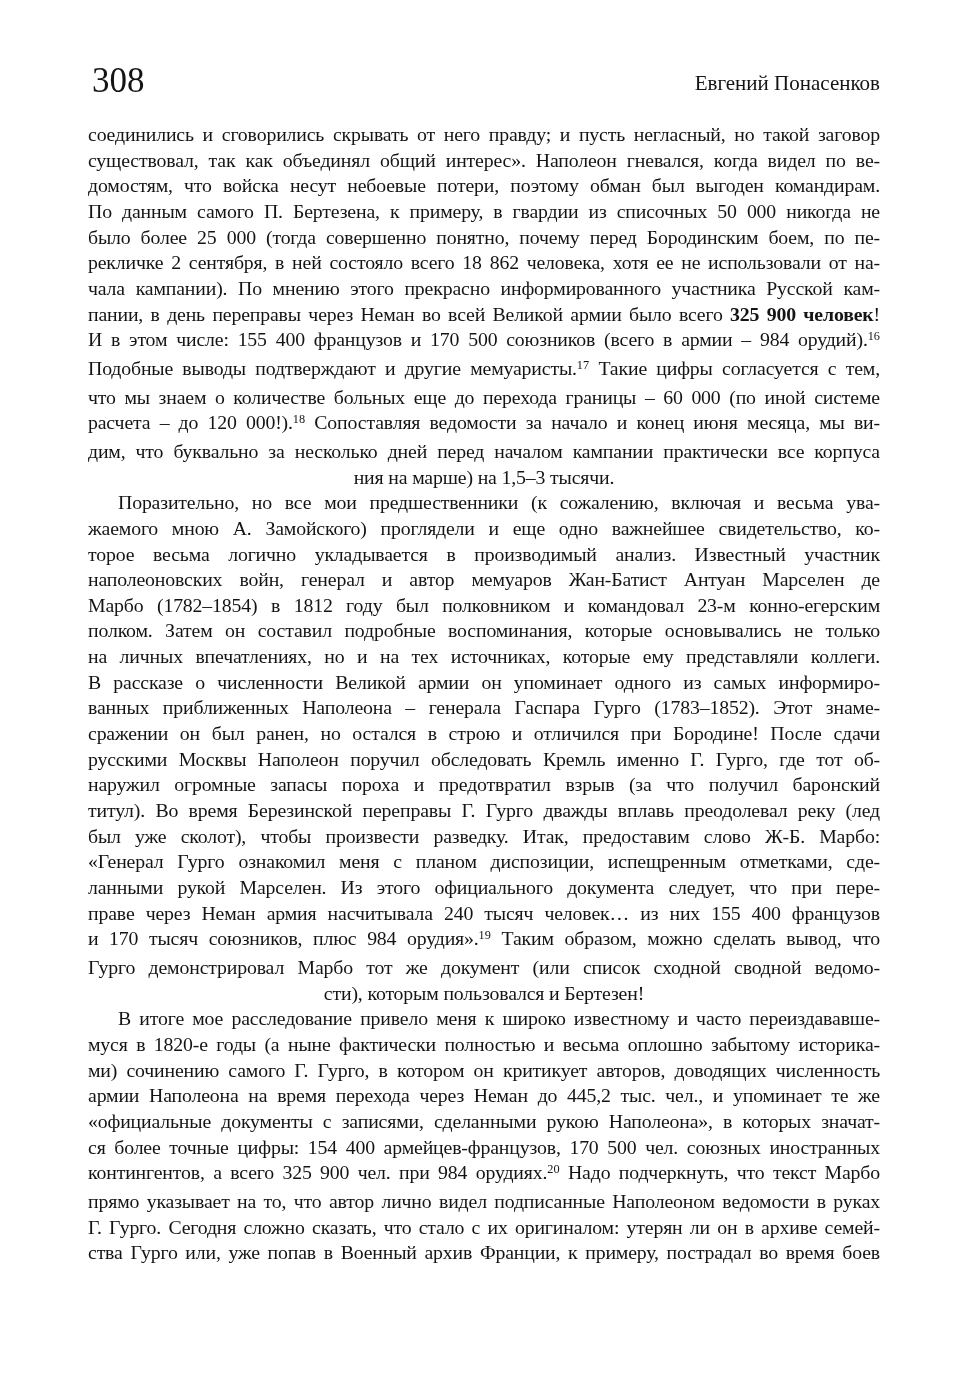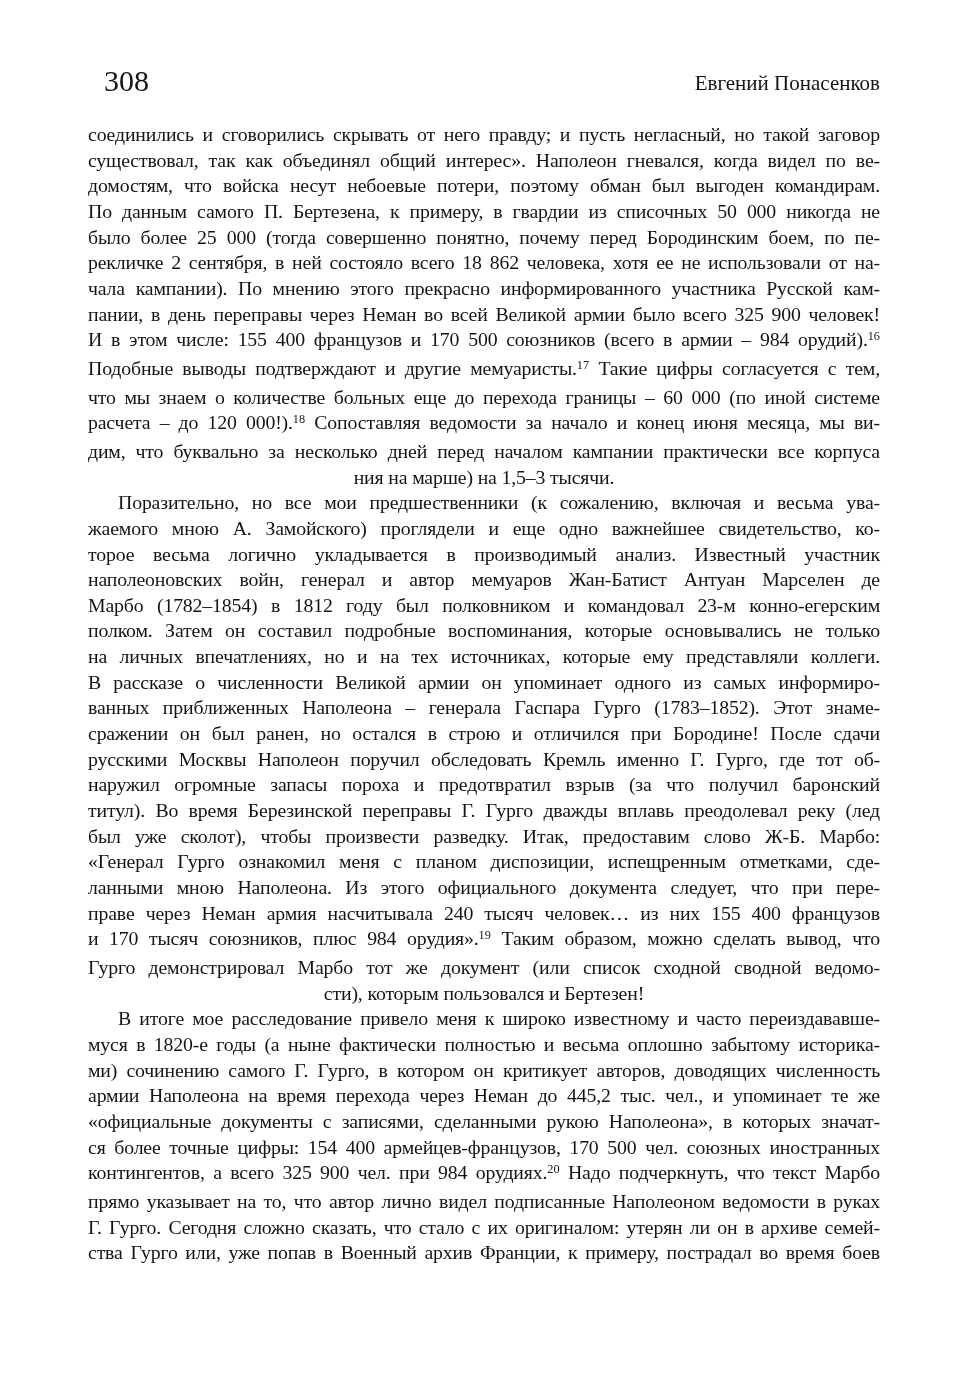--- a/index.html
+++ b/index.html
@@ -14,23 +14,23 @@
   }
   .runhead {
     position: absolute;
     left: 88px;
     top: 0;
     width: 792px;
     height: 110px;
   }
   .pagenum {
     position: absolute;
-    left: 16px;
+    left: 4px;
     top: 68px;
-    font-size: 30px;
+    font-size: 35px;
     line-height: 26px;
   }
   .author {
     position: absolute;
     left: 0;
     top: 72px;
     width: 100%;
     text-align: right;
     font-size: 21px;
     line-height: 22px;
@@ -45,21 +45,21 @@
     letter-spacing: -0.15px;
   }
   .paragraph { margin: 0; }
   .line { min-height: 25.65px; text-align: center; }
   .line.just {
     text-align: justify;
     text-align-last: justify;
     -moz-text-align-last: justify;
   }
   .line.indent { padding-left: 30px; }
-  .bold { font-weight: 400; margin-top: 12px; }
+  .bold { font-weight: 700; margin-top: 12px; }
   .sup {
     font-size: 0.62em;
     position: relative;
     top: -0.48em;
     letter-spacing: 0;
   }
 </style>
 </head>
 <body>
 
@@ -94,21 +94,21 @@
         <div class="line just">полком. Затем он составил подробные воспоминания, которые основывались не только</div>
         <div class="line just">на личных впечатлениях, но и на тех источниках, которые ему представляли коллеги.</div>
         <div class="line just">В рассказе о численности Великой армии он упоминает одного из самых информиро-</div>
         <div class="line just">ванных приближенных Наполеона – генерала Гаспара Гурго (1783–1852). Этот знаме-</div>
         <div class="line just">сражении он был ранен, но остался в строю и отличился при Бородине! После сдачи</div>
         <div class="line just">русскими Москвы Наполеон поручил обследовать Кремль именно Г. Гурго, где тот об-</div>
         <div class="line just">наружил огромные запасы пороха и предотвратил взрыв (за что получил баронский</div>
         <div class="line just">титул). Во время Березинской переправы Г. Гурго дважды вплавь преодолевал реку (лед</div>
         <div class="line just">был уже сколот), чтобы произвести разведку. Итак, предоставим слово Ж-Б. Марбо:</div>
         <div class="line just">«Генерал Гурго ознакомил меня с планом диспозиции, испещренным отметками, сде-</div>
-        <div class="line just">ланными мною Наполеона. Из этого официального документа следует, что при пере-</div>
+        <div class="line just">ланными рукой Марселен. Из этого официального документа следует, что при пере-</div>
         <div class="line just">праве через Неман армия насчитывала 240 тысяч человек… из них 155 400 французов</div>
         <div class="line just">и 170 тысяч союзников, плюс 984 орудия».<span class="sup">19</span> Таким образом, можно сделать вывод, что</div>
         <div class="line just">Гурго демонстрировал Марбо тот же документ (или список сходной сводной ведомо-</div>
         <div class="line">сти), которым пользовался и Бертезен!</div>
       </div>
       <div class="paragraph">
         <div class="line just indent">В итоге мое расследование привело меня к широко известному и часто переиздававше-</div>
         <div class="line just">муся в 1820-е годы (а ныне фактически полностью и весьма оплошно забытому историка-</div>
         <div class="line just">ми) сочинению самого Г. Гурго, в котором он критикует авторов, доводящих численность</div>
         <div class="line just">армии Наполеона на время перехода через Неман до 445,2 тыс. чел., и упоминает те же</div>

